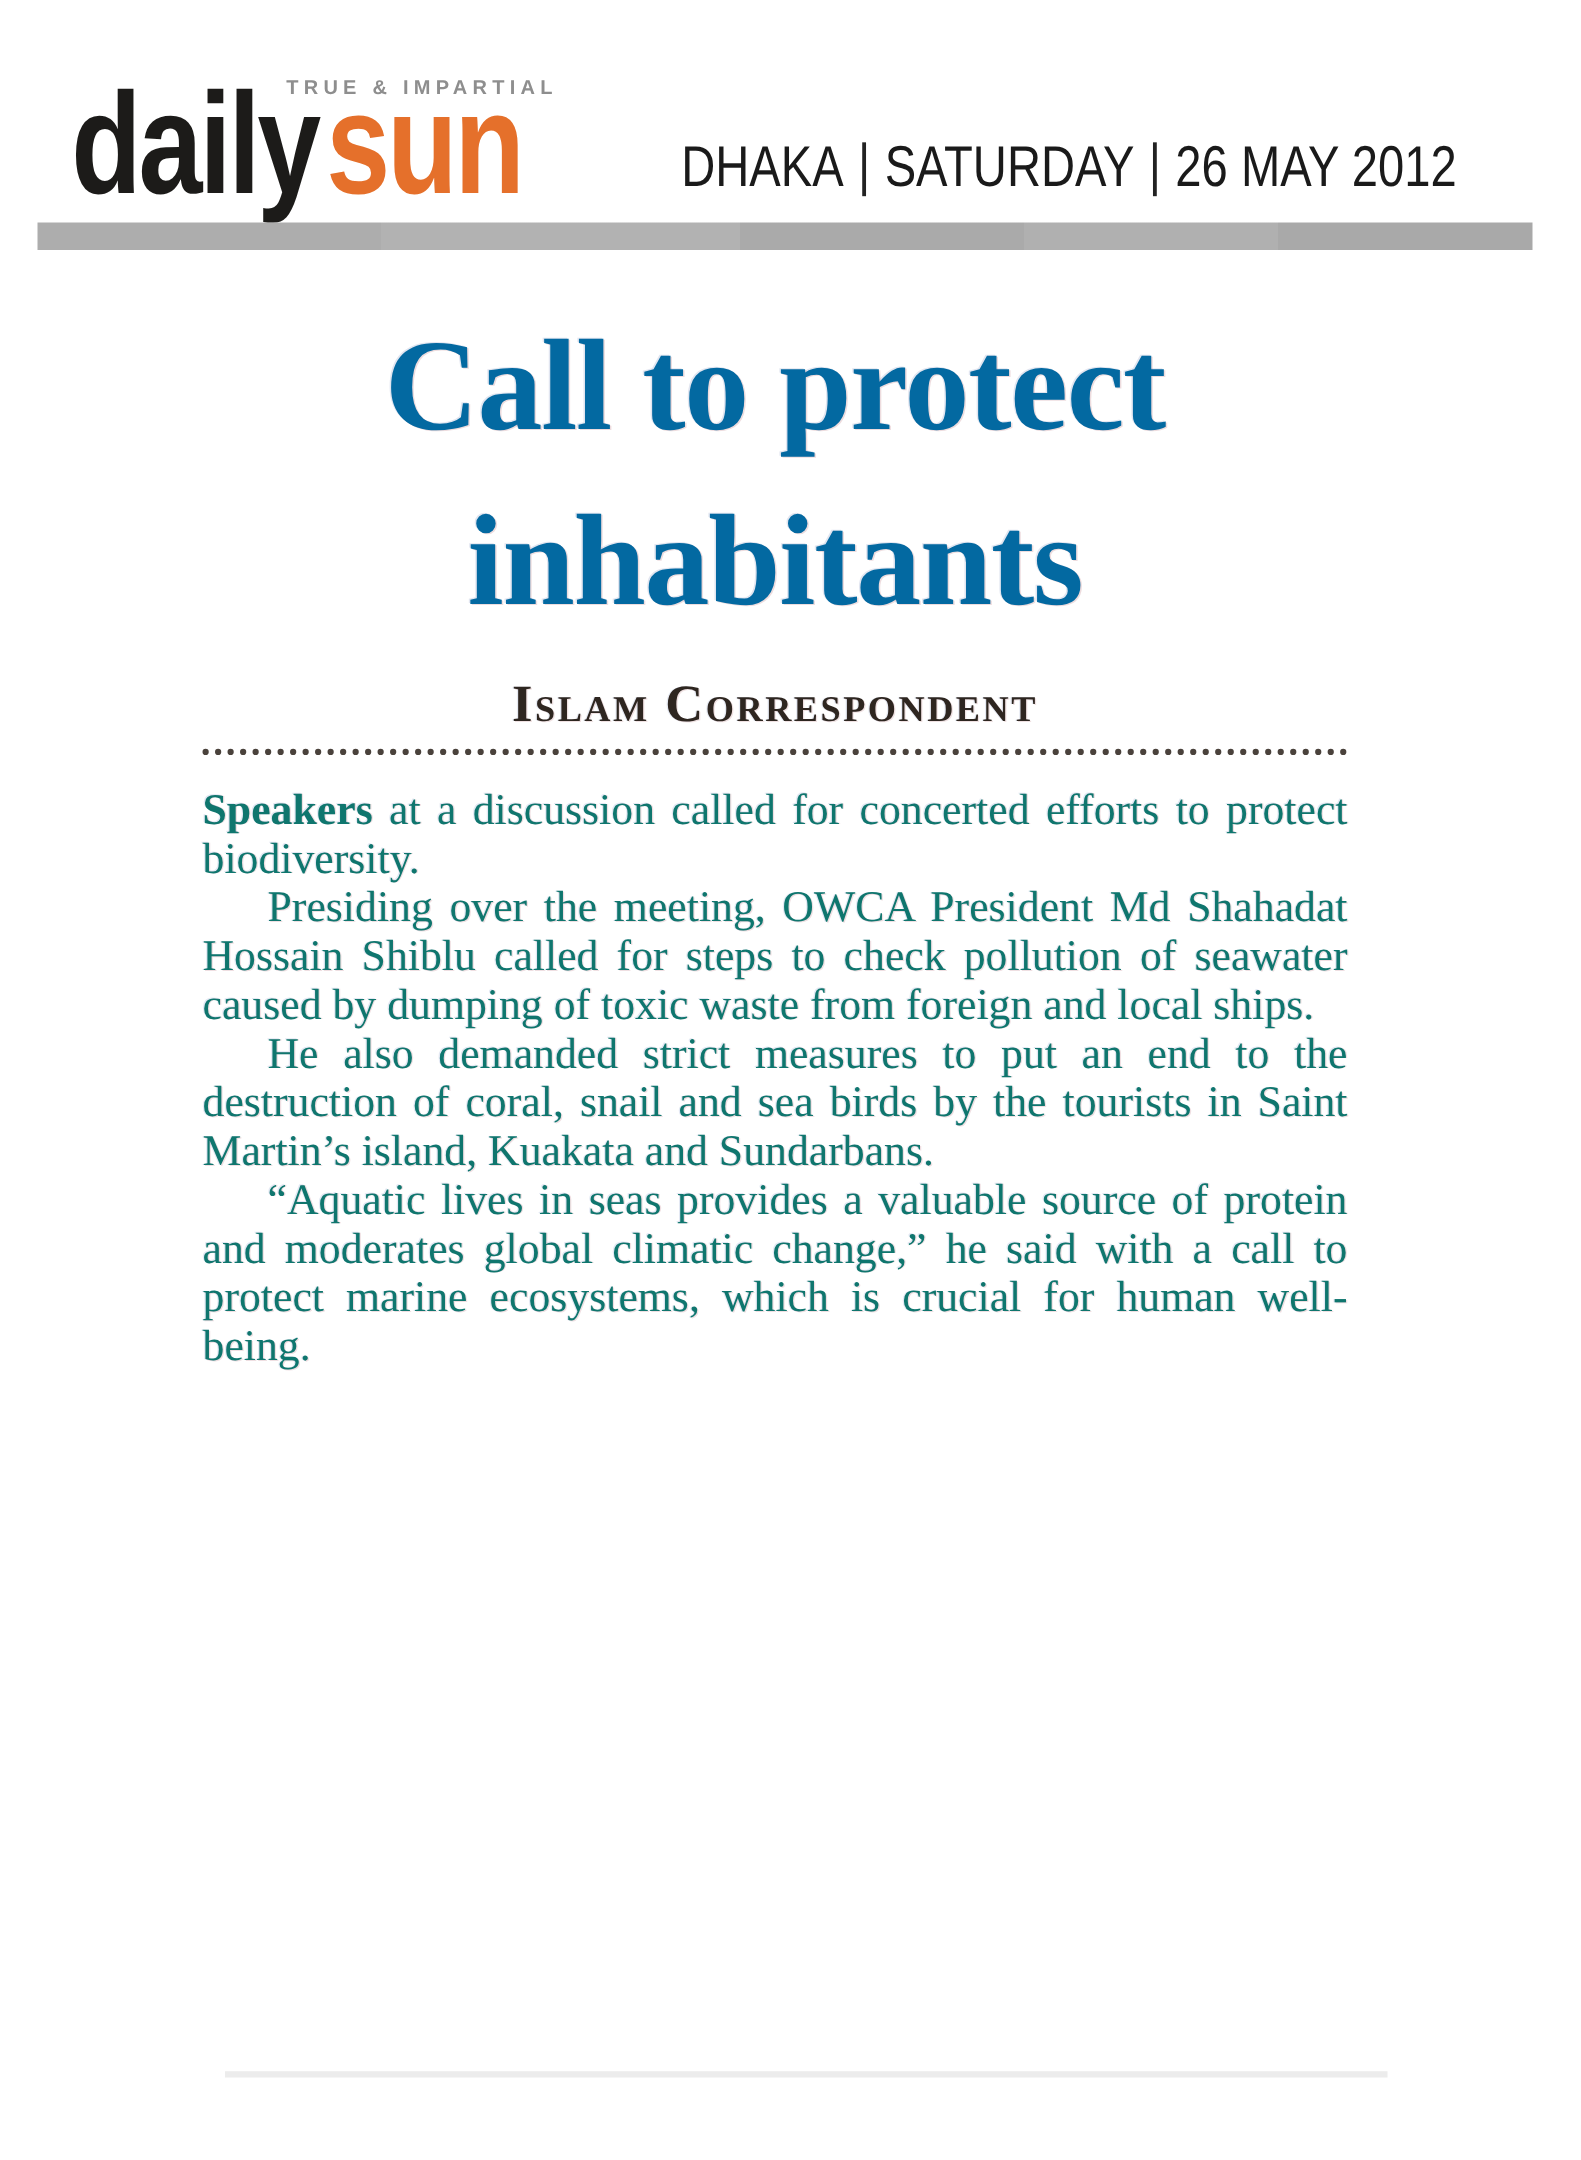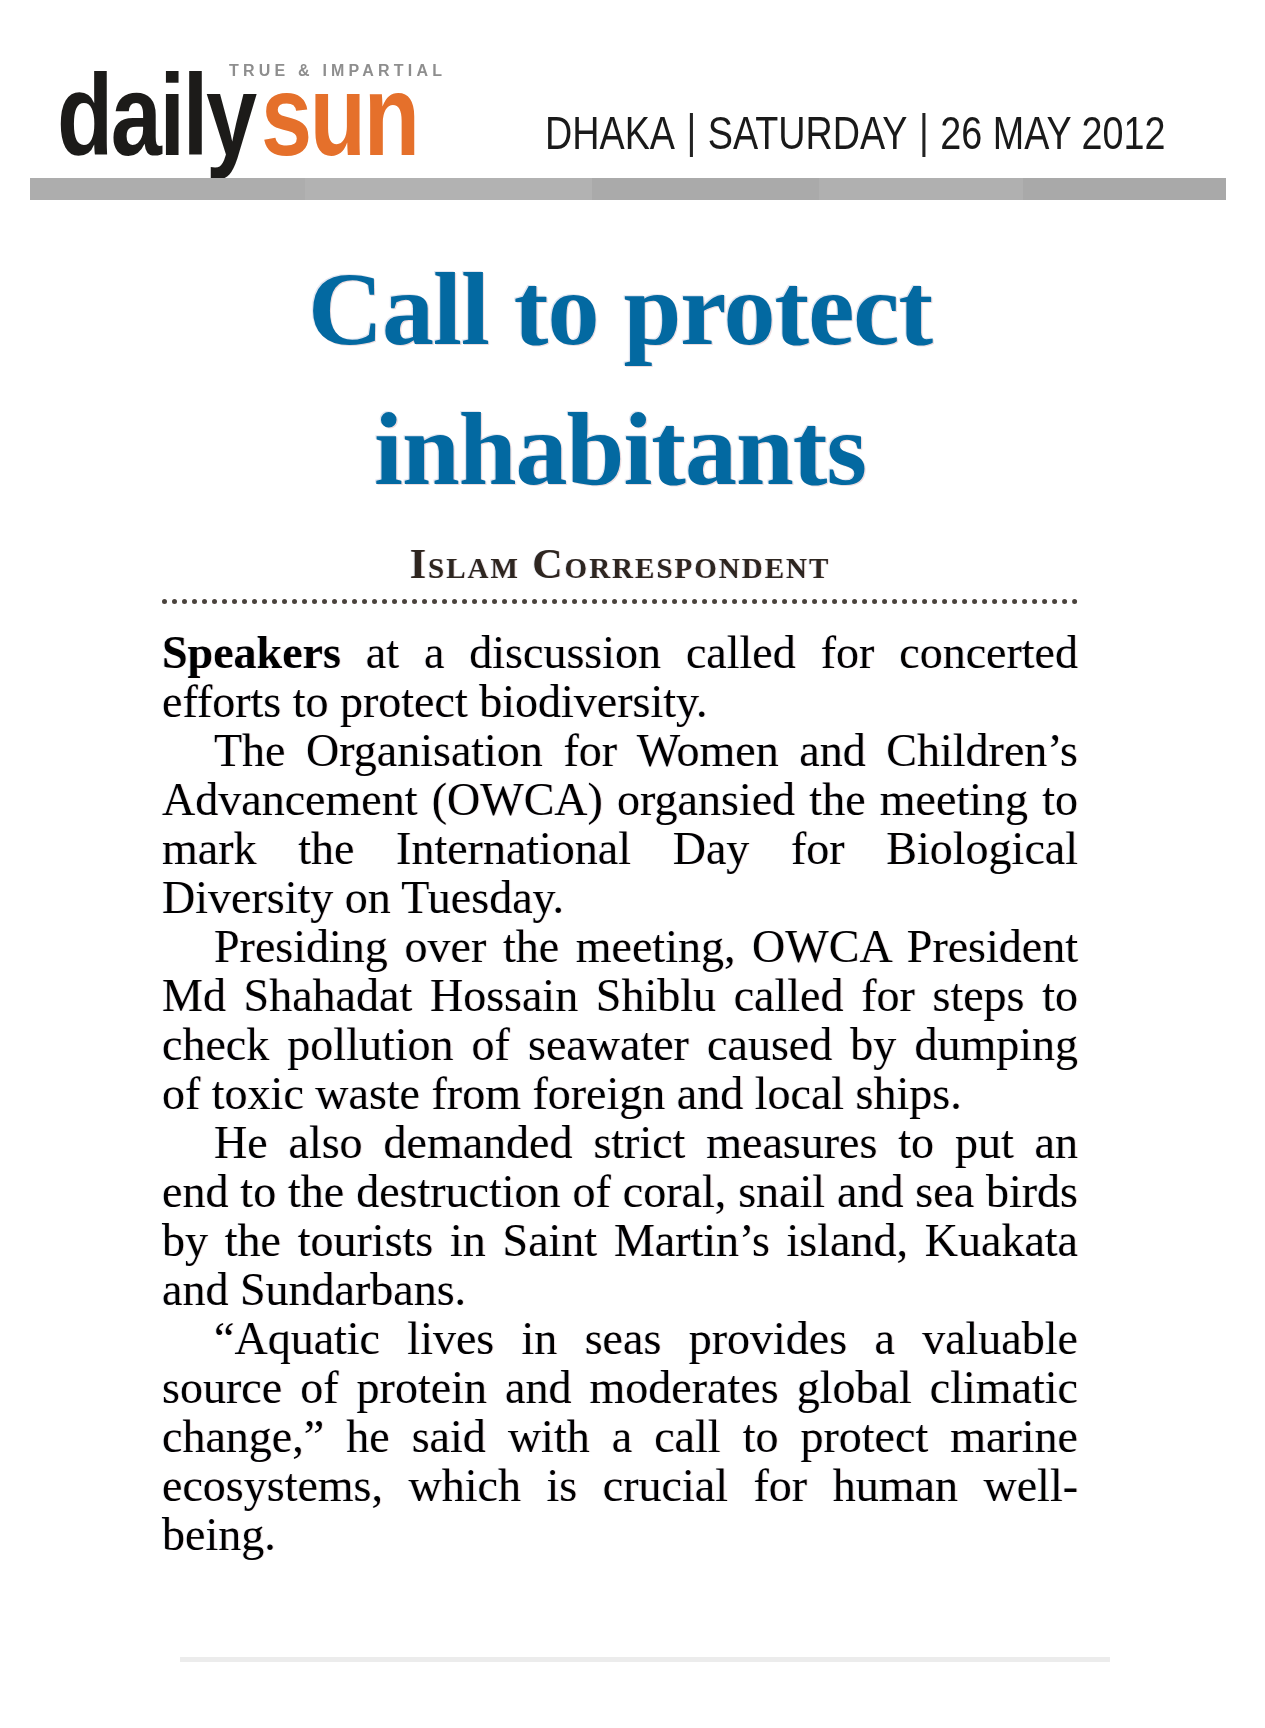--- a/index.html
+++ b/index.html
@@ -94,24 +94,24 @@
   }
 
   .dotted-rule {
     margin-top: 14px;
     height: 0;
     border-top: 5px dotted #4a423c;
   }
 
   .article-body {
     margin-top: 24px;
-    font-size: 46px;
-    line-height: 49px;
+    font-size: 35px;
+    line-height: 39px;
     text-align: justify;
-    color: #000000;
+    color: #0f766e;
     text-shadow: 1px 0.4px 0 rgba(150,40,60,0.15), -1px -0.4px 0 rgba(40,80,160,0.13);
   }
   .article-body p { margin: 0; }
   .article-body p + p { text-indent: 52px; }
   .article-body .lead { font-weight: bold; }
 
   .scan-smudge {
     position: absolute; left: 180px; top: 1657px;
     width: 930px; height: 5px;
     background: #ececec;
@@ -142,21 +142,20 @@
       <span class="hl">Call to protect</span>
       <span class="hl">inhabitants</span>
     </h1>
 
     <div class="byline">Islam Correspondent</div>
 
     <div class="dotted-rule"></div>
 
     <div class="article-body">
       <p><b class="lead">Speakers</b><span> at a discussion called for concerted efforts to protect biodiversity.</span></p>
-      <p>The Organisation for Women and Children’s Advancement (OWCA) organsied the meeting to mark the International Day for Biological Diversity on Tuesday.</p>
       <p>Presiding over the meeting, OWCA President Md Shahadat Hossain Shiblu called for steps to check pollution of seawater caused by dumping of toxic waste from foreign and local ships.</p>
       <p>He also demanded strict measures to put an end to the destruction of coral, snail and sea birds by the tourists in Saint Martin’s island, Kuakata and Sundarbans.</p>
       <p>“Aquatic lives in seas provides a valuable source of protein and moderates global climatic change,” he said with a call to protect marine ecosystems, which is crucial for human well-being.</p>
     </div>
   </article>
 
   <div class="scan-smudge"></div>
 
 </div>
 

